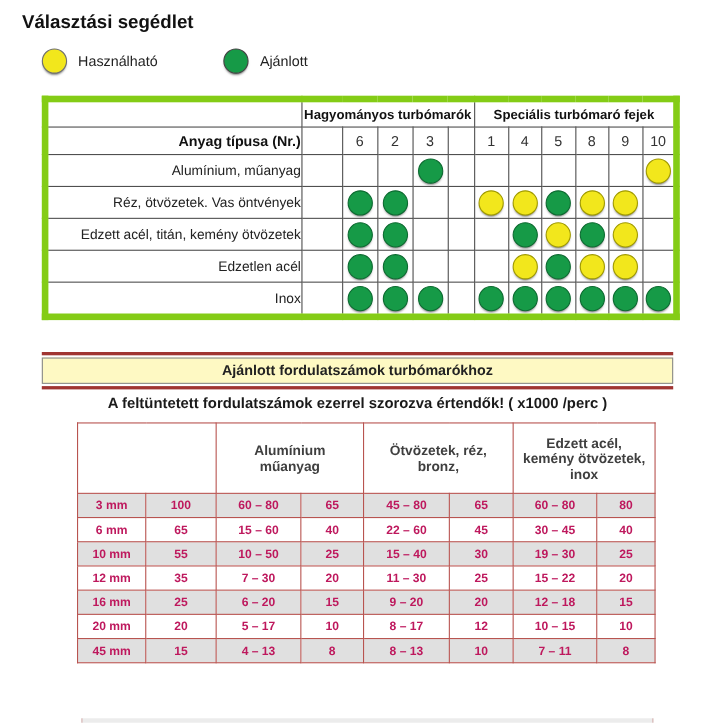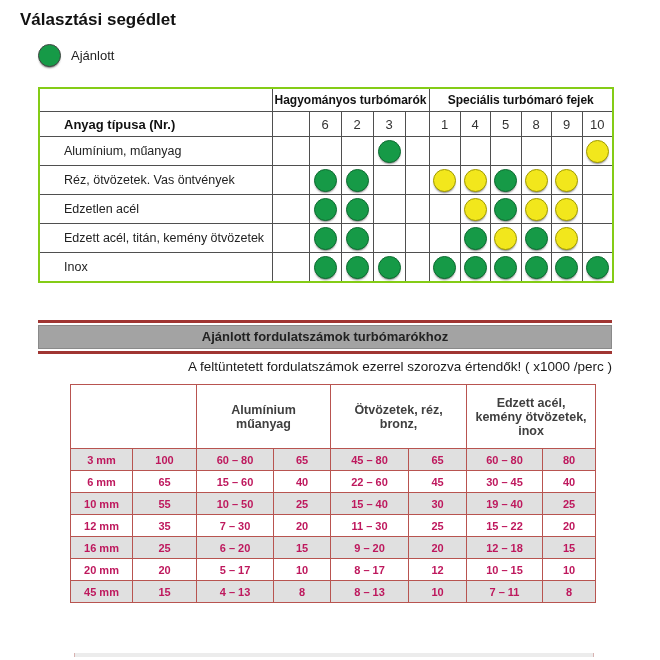--- a/index.html
+++ b/index.html
@@ -13,40 +13,40 @@
   .legend-item + .legend-item{margin-left:60px;}
   .legend-dot{width:21px;height:21px;border-radius:50%;margin-right:10px;
               box-shadow:0 2px 2px -1px rgba(0,0,0,.55);}
   .legend-dot.yellow{background:var(--yellow);border:1px solid #6f6f6f;}
   .legend-dot.green{background:var(--green);border:1px solid #444;}
   .legend-label{font-size:13px;color:#222;}
 
   
   #t1wrap{position:absolute;left:38px;top:87px;}
   table{border-collapse:collapse;table-layout:fixed;}
-  #selection-table{width:574px;border:2px solid #84cc16;}
+  #selection-table{width:574px;border:6px solid #84cc16;}
   #selection-table td{border:1px solid #4f4f4f;text-align:center;vertical-align:middle;
                       font-size:12px;padding:0;overflow:hidden;}
   #selection-table tr.t1-groups td{height:22px;font-weight:bold;font-size:12px;color:#111;}
   #selection-table tr.t1-nums td{height:24px;font-size:13px;color:#333;}
   #selection-table tr.t1-data td{height:28px;}
-  #selection-table td.rowlabel{text-align:left;padding-left:24px;font-size:12.5px;color:#222;}
+  #selection-table td.rowlabel{text-align:right;padding-left:24px;font-size:12.5px;color:#222;}
   #selection-table td.rowlabel.bold{font-weight:bold;color:#111;}
   .dot{display:block;width:21px;height:21px;border-radius:50%;margin:2px auto 1px auto;
        box-shadow:0 2px 2px -1px rgba(0,0,0,.5);}
   .dot.green{background:var(--green);border:1px solid #0d6b31;}
   .dot.yellow{background:var(--yellow);border:1px solid #a09a00;}
 
   
   #banner{position:absolute;left:38px;top:320px;width:574px;}
   .rule{height:3px;background:var(--rule);}
-  .banner-box{margin:2px 0;background:#a3a3a3;border:1px solid #8a8a8a;
+  .banner-box{margin:2px 0;background:#fef9c3;border:1px solid #8a8a8a;
               text-align:center;font-weight:bold;font-size:13px;color:#222;
               padding:3px 0 4px 0;}
-  .banner-note{margin-top:5px;text-align:right;font-weight:normal;font-size:13.5px;color:#1a1a1a;}
+  .banner-note{margin-top:5px;text-align:center;font-weight:bold;font-size:13.5px;color:#1a1a1a;}
 
   
   #t2wrap{position:absolute;left:70px;top:384px;}
   #speed-table{width:525px;}
   #speed-table td{border:1px solid var(--red);text-align:center;vertical-align:middle;
                   font-weight:bold;white-space:pre-line;padding:0;overflow:hidden;}
   #speed-table tr.t2-groups td{height:63px;font-size:12.5px;color:#3f3f3f;}
   #speed-table tr.t2-subs td{height:46px;font-size:12px;color:#3f3f3f;}
   #speed-table tr.t2-data td{height:21px;font-size:11px;color:#be185d;}
   #speed-table tr.shaded td{background:var(--shade);}
@@ -54,20 +54,24 @@
   
   #bottom-sliver{position:absolute;left:74px;top:653px;width:518px;height:4px;
                  background:#ececec;border-left:1px solid #d8b3b1;border-right:1px solid #d8b3b1;}
 </style>
 </head>
 <body>
 
 <div class="page-title">Választási segédlet</div>
 
 <div class="legend">
+  <div class="legend-item">
+    <span class="legend-dot yellow"></span>
+    <span class="legend-label">Használható</span>
+  </div>
   <div class="legend-item">
     <span class="legend-dot green"></span>
     <span class="legend-label">Ajánlott</span>
   </div>
 </div>
 
 <div id="t1wrap">
   <table id="selection-table">
     <colgroup>
       <col style="width:233px">
@@ -143,65 +147,65 @@
           </td>
           <td>
             <span class="dot yellow"></span>
           </td>
           <td>
             <span class="dot yellow"></span>
           </td>
           <td></td>
         </tr>
         <tr class="t1-data">
+          <td class="rowlabel">Edzett acél, titán, kemény ötvözetek</td>
+          <td></td>
+          <td>
+            <span class="dot green"></span>
+          </td>
+          <td>
+            <span class="dot green"></span>
+          </td>
+          <td></td>
+          <td></td>
+          <td></td>
+          <td>
+            <span class="dot green"></span>
+          </td>
+          <td>
+            <span class="dot yellow"></span>
+          </td>
+          <td>
+            <span class="dot green"></span>
+          </td>
+          <td>
+            <span class="dot yellow"></span>
+          </td>
+          <td></td>
+        </tr>
+        <tr class="t1-data">
           <td class="rowlabel">Edzetlen acél</td>
           <td></td>
           <td>
             <span class="dot green"></span>
           </td>
           <td>
             <span class="dot green"></span>
           </td>
           <td></td>
           <td></td>
           <td></td>
           <td>
             <span class="dot yellow"></span>
           </td>
           <td>
             <span class="dot green"></span>
           </td>
           <td>
             <span class="dot yellow"></span>
-          </td>
-          <td>
-            <span class="dot yellow"></span>
-          </td>
-          <td></td>
-        </tr>
-        <tr class="t1-data">
-          <td class="rowlabel">Edzett acél, titán, kemény ötvözetek</td>
-          <td></td>
-          <td>
-            <span class="dot green"></span>
-          </td>
-          <td>
-            <span class="dot green"></span>
-          </td>
-          <td></td>
-          <td></td>
-          <td></td>
-          <td>
-            <span class="dot green"></span>
-          </td>
-          <td>
-            <span class="dot yellow"></span>
-          </td>
-          <td>
-            <span class="dot green"></span>
           </td>
           <td>
             <span class="dot yellow"></span>
           </td>
           <td></td>
         </tr>
         <tr class="t1-data">
           <td class="rowlabel">Inox</td>
           <td></td>
           <td>
@@ -287,21 +291,21 @@
           <td>30 – 45</td>
           <td>40</td>
         </tr>
         <tr class="t2-data shaded">
           <td>10 mm</td>
           <td>55</td>
           <td>10 – 50</td>
           <td>25</td>
           <td>15 – 40</td>
           <td>30</td>
-          <td>19 – 40</td>
+          <td>19 – 30</td>
           <td>25</td>
         </tr>
         <tr class="t2-data">
           <td>12 mm</td>
           <td>35</td>
           <td>7 – 30</td>
           <td>20</td>
           <td>11 – 30</td>
           <td>25</td>
           <td>15 – 22</td>

